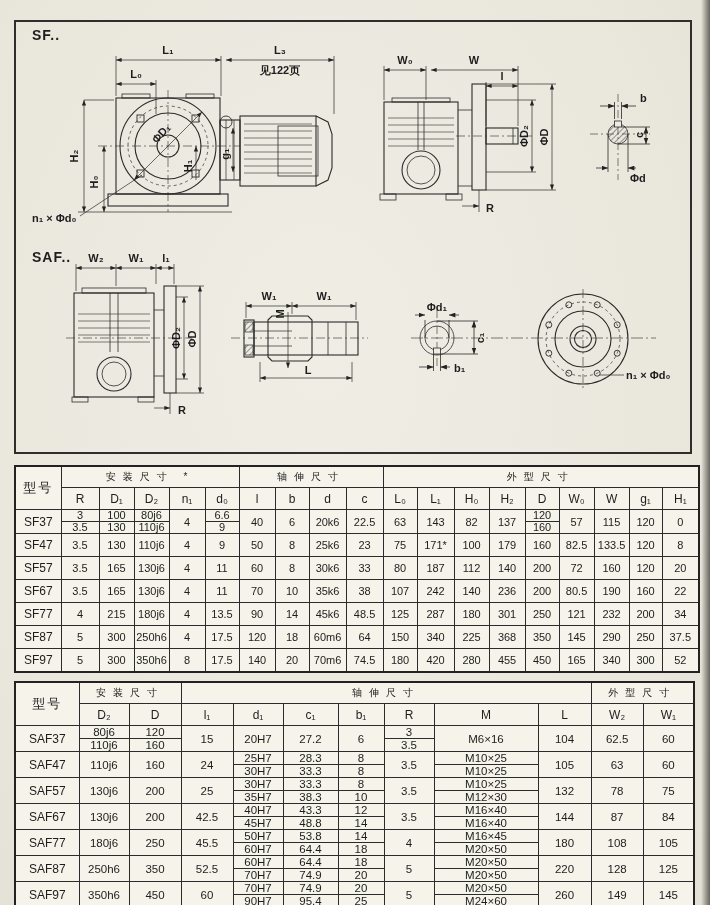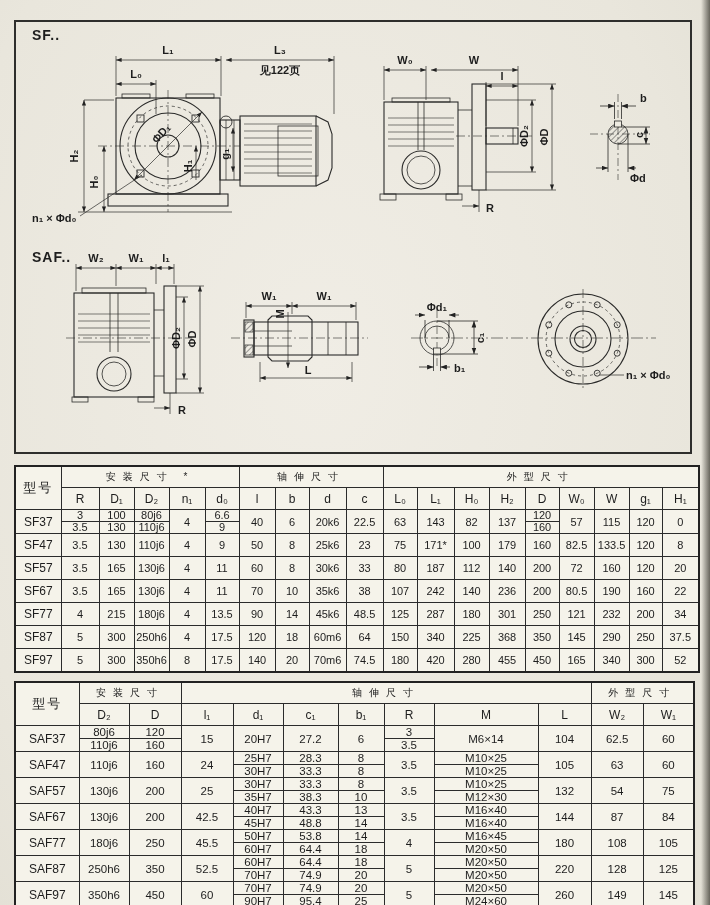--- a/index.html
+++ b/index.html
@@ -588,21 +588,21 @@
             <div class="half">160</div>
           </td>
           <td>15</td>
           <td>20H7</td>
           <td>27.2</td>
           <td>6</td>
           <td class="splitc">
             <div class="half">3</div>
             <div class="half">3.5</div>
           </td>
-          <td>M6×14</td>
+          <td>M6×16</td>
           <td>104</td>
           <td>62.5</td>
           <td>60</td>
         </tr>
         <tr>
           <td class="model">SAF47</td>
           <td>110j6</td>
           <td>160</td>
           <td>24</td>
           <td class="splitc">
@@ -642,38 +642,38 @@
           <td class="splitc">
             <div class="half">8</div>
             <div class="half">10</div>
           </td>
           <td>3.5</td>
           <td class="splitc">
             <div class="half">M10×25</div>
             <div class="half">M12×30</div>
           </td>
           <td>132</td>
-          <td>54</td>
+          <td>78</td>
           <td>75</td>
         </tr>
         <tr>
           <td class="model">SAF67</td>
           <td>130j6</td>
           <td>200</td>
           <td>42.5</td>
           <td class="splitc">
             <div class="half">40H7</div>
             <div class="half">45H7</div>
           </td>
           <td class="splitc">
             <div class="half">43.3</div>
             <div class="half">48.8</div>
           </td>
           <td class="splitc">
-            <div class="half">13</div>
+            <div class="half">12</div>
             <div class="half">14</div>
           </td>
           <td>3.5</td>
           <td class="splitc">
             <div class="half">M16×40</div>
             <div class="half">M16×40</div>
           </td>
           <td>144</td>
           <td>87</td>
           <td>84</td>

